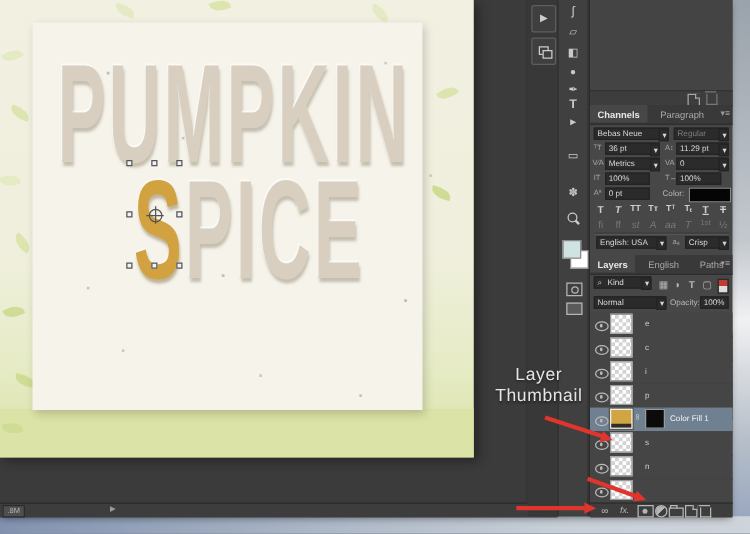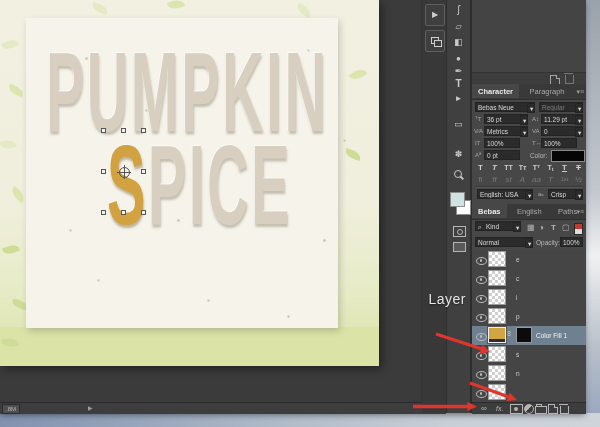--- a/index.html
+++ b/index.html
@@ -213,21 +213,21 @@
     <div class="panel-col">
 
       <div class="panel-top">
         <div class="pt-bar">
           <span class="mini-new" style="right:26px"></span>
           <span class="mini-trash" style="right:12px"></span>
         </div>
       </div>
 
       <div class="tabbar" style="top:84px">
-        <span class="tab active">Character</span>
+        <span class="tab active">Channels</span>
         <span class="tab">Paragraph</span>
         <span class="pm-icon"></span>
       </div>
 
       <div class="crow" style="top:102px">
         <span class="fld" style="left:3px;width:60px">Bebas Neue</span>
           <span class="fld arr" style="left:55px;top:1px;width:8px;height:10px">▾</span>
         <span class="fld grayed" style="left:67px;width:44px">Regular</span>
           <span class="fld arr" style="left:103px;top:1px;width:8px;height:10px">▾</span>
       </div>
@@ -283,21 +283,21 @@
       <div class="divline" style="top:186px"></div>
       <div class="crow" style="top:189px;height:13px">
         <span class="fld" style="left:5px;width:56px">English: USA</span>
           <span class="fld arr" style="left:53px;top:1px;width:8px;height:10px">▾</span>
         <span class="ci" style="left:66px">aₐ</span>
         <span class="fld" style="left:76px;width:35px">Crisp</span>
           <span class="fld arr" style="left:103px;top:1px;width:8px;height:10px">▾</span>
       </div>
 
       <div class="tabbar" style="top:204px">
-        <span class="tab active">Bebas</span>
+        <span class="tab active">Layers</span>
         <span class="tab">English</span>
         <span class="tab">Paths</span>
         <span class="pm-icon"></span>
       </div>
       <div class="crow" style="top:221px;height:14px">
         <span class="fld" style="left:3px;width:46px">​</span>
         <span class="ci" style="left:6px;top:0px;font-size:6.5px;color:#ddd">⌕</span>
         <span class="lbl" style="left:14px;top:0px;color:#ddd">Kind</span>
         <span class="fld arr" style="left:41px;top:1px;width:8px;height:10px">▾</span>
         <span class="filter-ic" style="left:55px">▦</span>
@@ -394,20 +394,21 @@
         <span class="bi bi-adj" style="left:52px"></span>
         <span class="bi bi-folder" style="left:63px"></span>
         <span class="bi bi-new" style="left:76px"></span>
         <span class="bi bi-trash" style="left:88px"></span>
       </div>
     </div>
   </div>
 
   <div class="anno" id="anno-thumb" style="color: rgb(230, 230, 230);">
     <div>Layer</div>
+    <div>Thumbnail</div>
   </div>
 
   <svg class="arrows" viewBox="0 0 600 427">
     <line x1="436" y1="334" x2="482" y2="349" stroke-width="3.4" class="ar" stroke="#df352c"></line>
     <polygon points="490,352 479.6,353.3 482.4,344.8" class="ah" fill="#df352c"></polygon>
     <line x1="470" y1="383" x2="509" y2="397" stroke-width="3.4" class="ar" stroke="#df352c"></line>
     <polygon points="517,400 506.5,401.1 509.6,392.6" class="ah" fill="#df352c"></polygon>
     <line x1="413" y1="406.5" x2="469" y2="406.5" stroke-width="3.4" class="ar" stroke="#df352c"></line>
     <polygon points="477,406.5 467.5,402 467.5,411" class="ah" fill="#df352c"></polygon>
   </svg>

